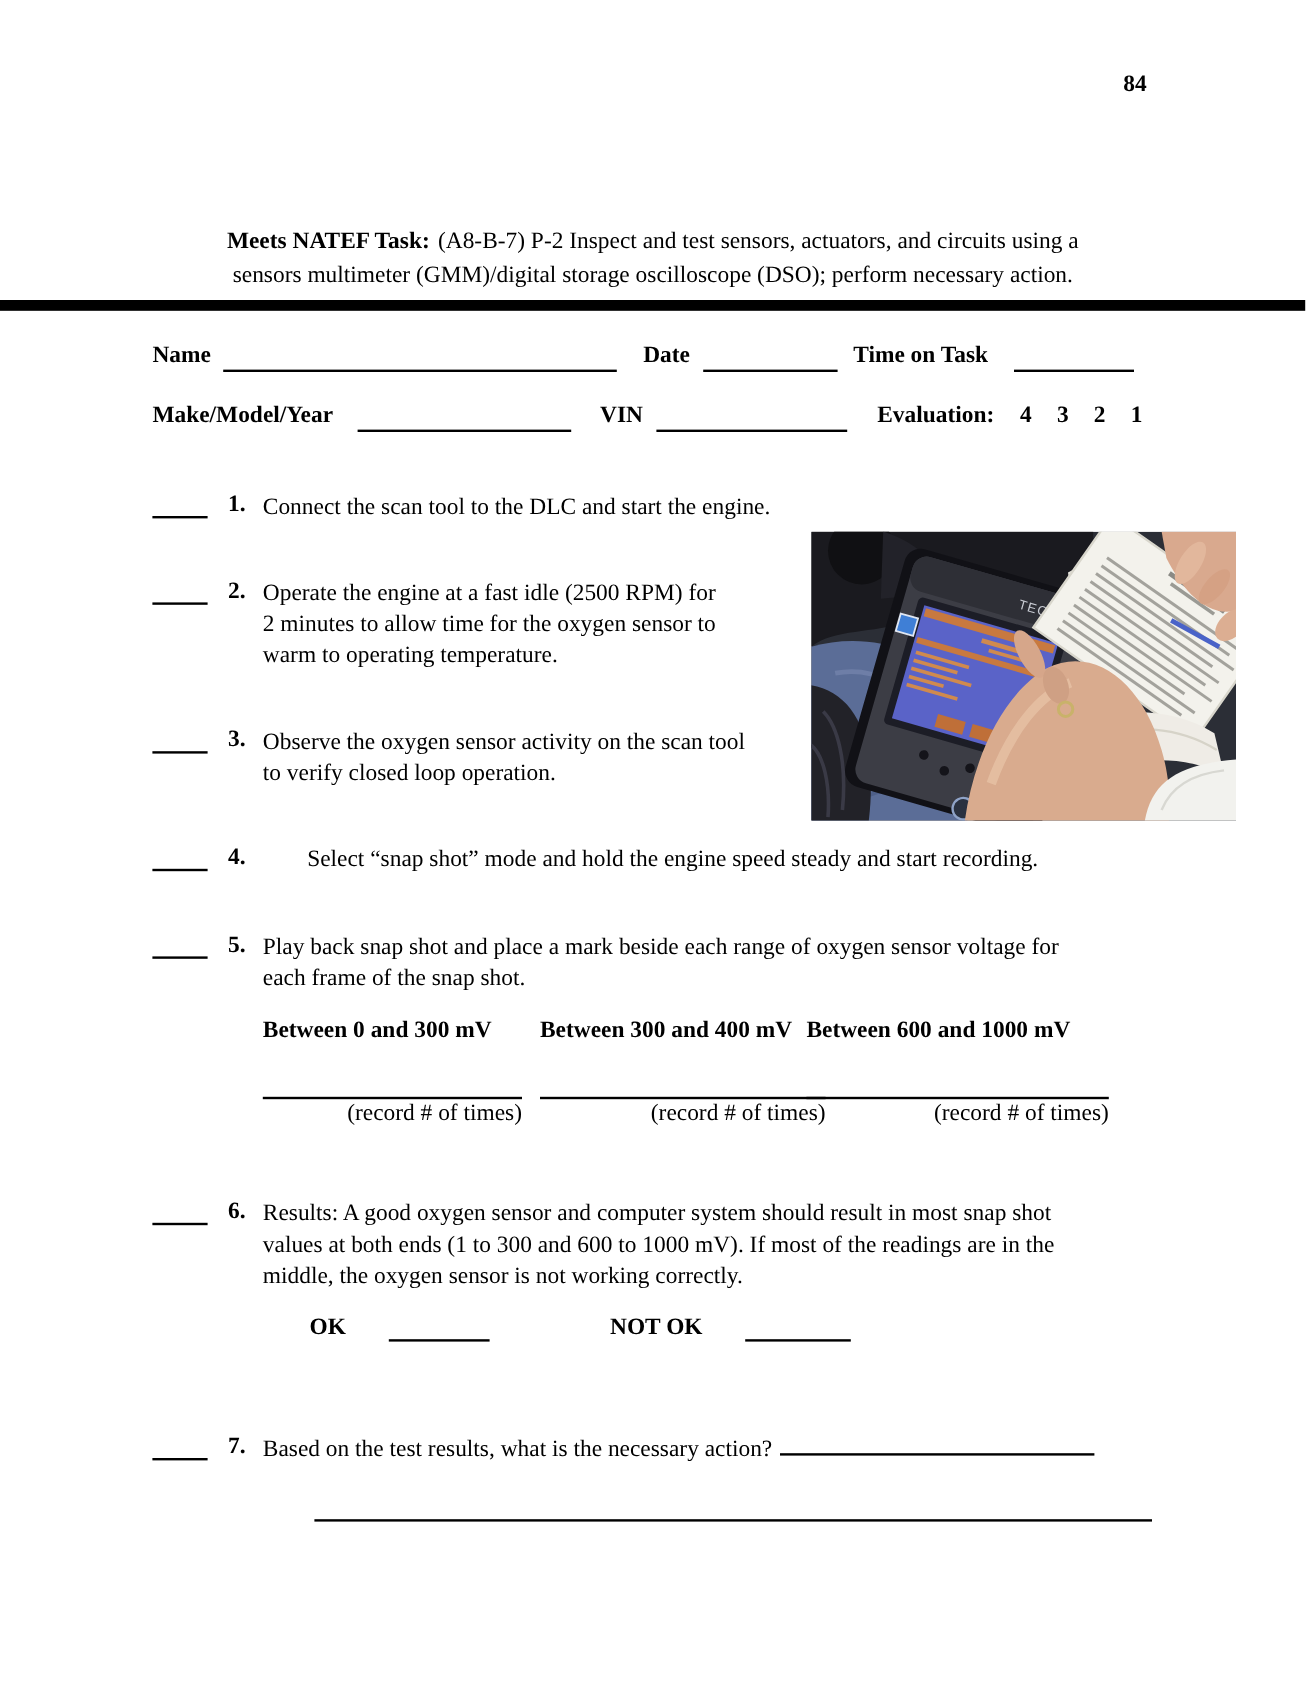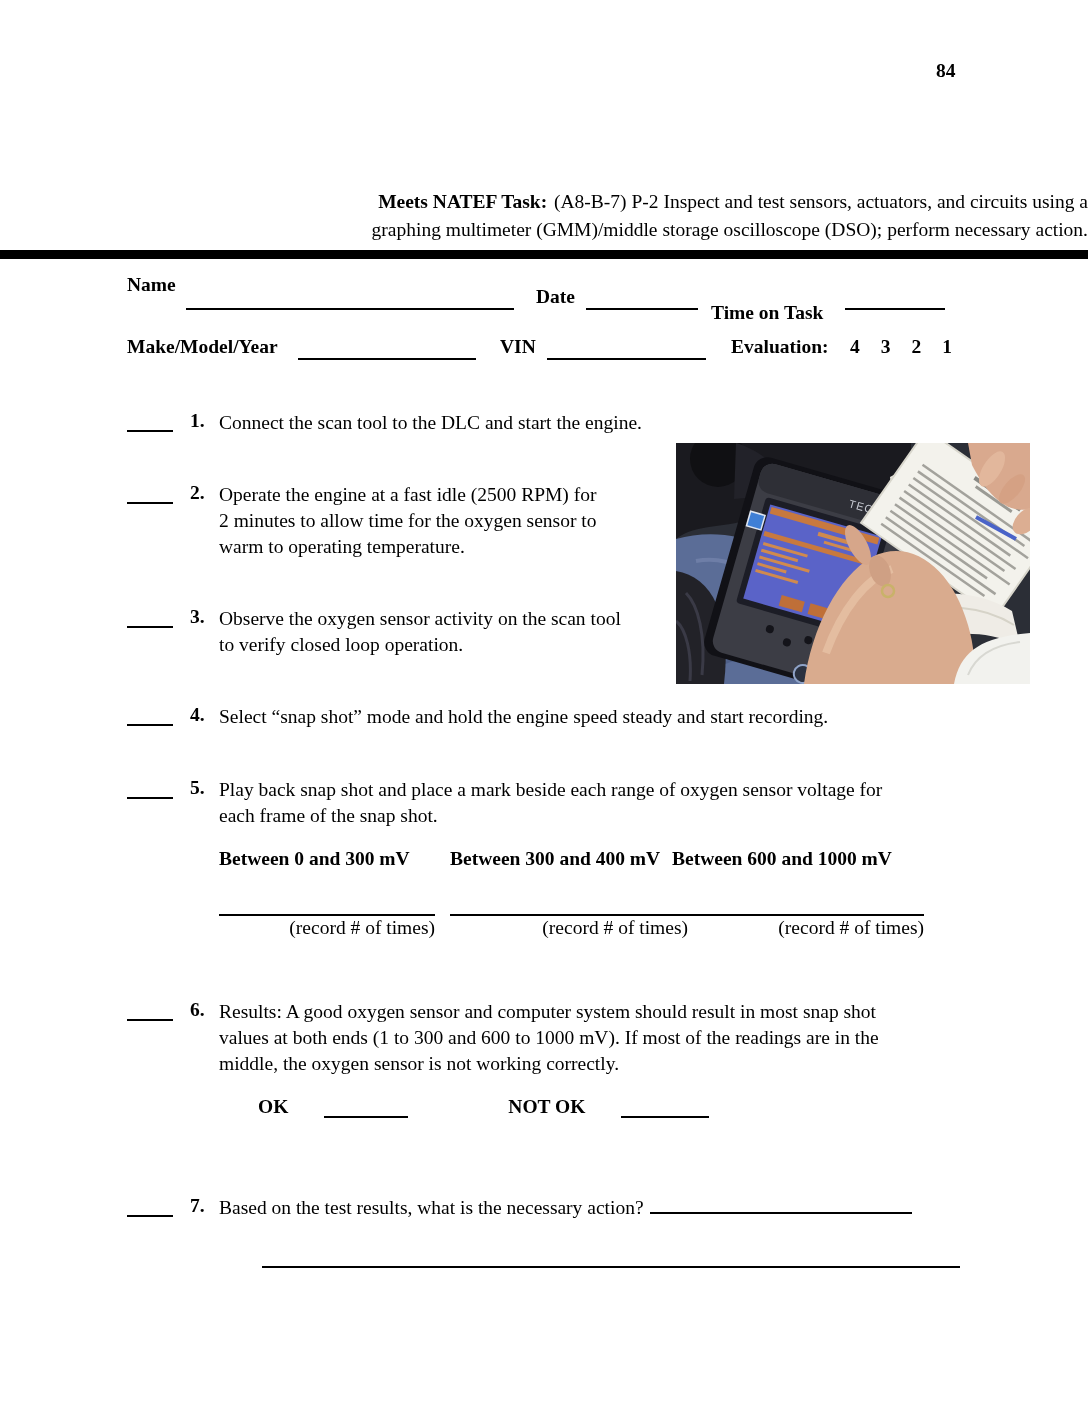--- a/index.html
+++ b/index.html
@@ -4,35 +4,35 @@
 <style>
   html,body { margin:0; padding:0; background:#ffffff; }
   #page {
     position:relative; width:1088px; height:1408px; background:#ffffff;
     font-family:"Liberation Serif","DejaVu Serif",serif; color:#000;
     font-size:19.5px; overflow:hidden;
   }
   .abs { position:absolute;text-align:center; }
   #pagenum { top:60px; left:936px; font-weight:bold; }
   #doc-title { top:132px; left:0; width:1088px; text-align:center; font-size:41px; font-weight:bold; letter-spacing:0.5px; }
-  #natef { top:188px; left:0; width:1088px; text-align:right; line-height:28px; }
+  #natef { top:188px; left:0; width:1088px; text-align:center; line-height:28px; }
   #natef b { margin-right:2px; }
   #thick-rule { top:250px; left:0; width:1088px; height:9px; background:#000; }
 
   .uline { position:absolute; border-top:2.5px solid #000; }
   .flabel { position:absolute; font-weight:bold; white-space:nowrap; }
 
   .step { position:absolute; display:flex; align-items:flex-start; }
   .step .blank { flex:none; width:46px; height:20px; border-bottom:2.5px solid #000; margin-right:17px; }
   .step .num  { flex:none; width:29px; font-weight:bold; }
   .step .text { white-space:pre-line; line-height:26px; }
   #step-1 { top:410px; left:127px; } #step-1 .text { width:745px; }
   #step-2 { top:482px; left:127px; } #step-2 .text { width:460px; }
   #step-3 { top:606px; left:127px; } #step-3 .text { width:465px; }
-  #step-4 { top:704px; left:127px; } #step-4 .text { width:745px; }
+  #step-4 { top:704px; left:127px; } #step-4 .text { width:745px;margin-left:37px; }
   #step-5 { top:777px; left:127px; } #step-5 .text { width:755px; }
   #step-6 { top:999px; left:127px; } #step-6 .text { width:755px; }
   #step-7 { top:1195px; left:127px; } #step-7 .text { width:790px; }
   .inline-answer-line { display:inline-block; width:262px; height:16px; border-bottom:2.5px solid #000; margin-left:6px; }
 
   .mv-col { position:absolute; top:848px; }
   .mv-header { font-weight:bold; white-space:nowrap; }
   .mv-line { border-bottom:2.5px solid #000; margin-top:44px; }
   .mv-caption { text-align:right; margin-top:1px; }
   #mv-col-1 { left:219px; width:216px; }
@@ -51,30 +51,30 @@
 </head>
 <body>
 
 <div id="page">
 
   <div id="pagenum" class="abs">84</div>
 
 
   <div id="natef" class="abs">
     <div><b>Meets NATEF Task:</b> <span>(A8-B-7) P-2  Inspect and test sensors, actuators, and circuits using a</span></div>
-    <div>graphing multimeter (GMM)/middle storage oscilloscope (DSO); perform necessary action.</div>
+    <div>sensors multimeter (GMM)/digital storage oscilloscope (DSO); perform necessary action.</div>
   </div>
 
   <div id="thick-rule" class="abs"></div>
 
-  <span class="flabel" style="top:274px;left:127px;">Name</span>
+  <span class="flabel" style="top:286px;left:127px;">Name</span>
   <div class="uline" style="top:308px;left:186px;width:328px;"></div>
   <span class="flabel" style="top:286px;left:536px;">Date</span>
   <div class="uline" style="top:308px;left:586px;width:112px;"></div>
-  <span class="flabel" style="top:302px;left:711px;">Time on Task</span>
+  <span class="flabel" style="top:286px;left:711px;">Time on Task</span>
   <div class="uline" style="top:308px;left:845px;width:100px;"></div>
 
   <span class="flabel" style="top:336px;left:127px;">Make/Model/Year</span>
   <div class="uline" style="top:358px;left:298px;width:178px;"></div>
   <span class="flabel" style="top:336px;left:500px;">VIN</span>
   <div class="uline" style="top:358px;left:547px;width:159px;"></div>
   <span class="flabel" style="top:336px;left:731px;">Evaluation:</span>
   <div class="abs" style="top:336px;left:850px;display:flex;gap:21px;font-weight:bold;">
     <span>4</span>
     <span>3</span>

